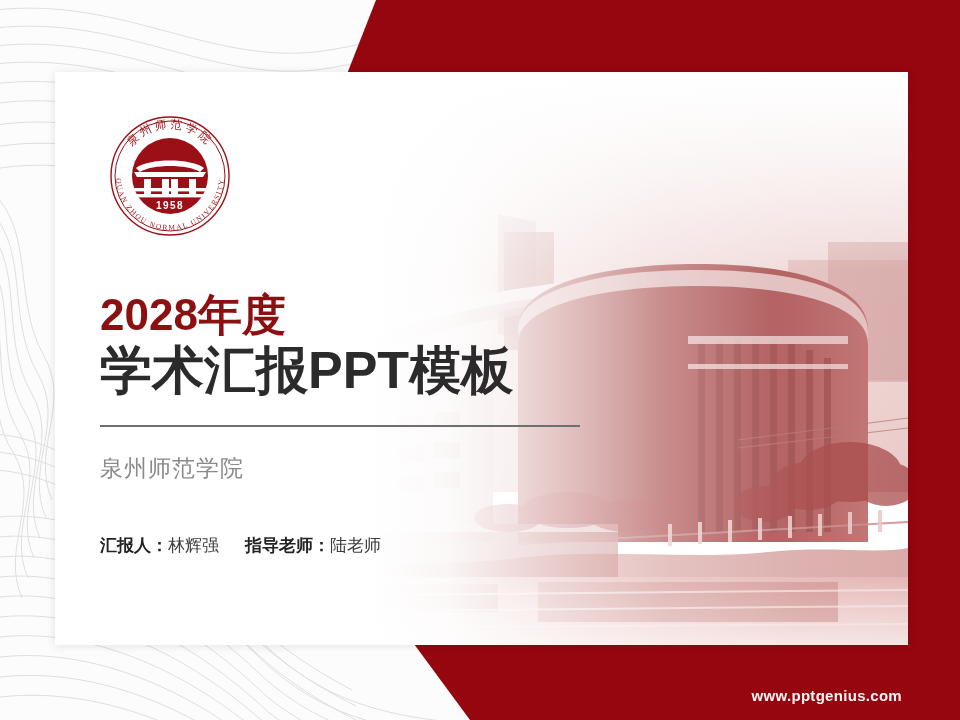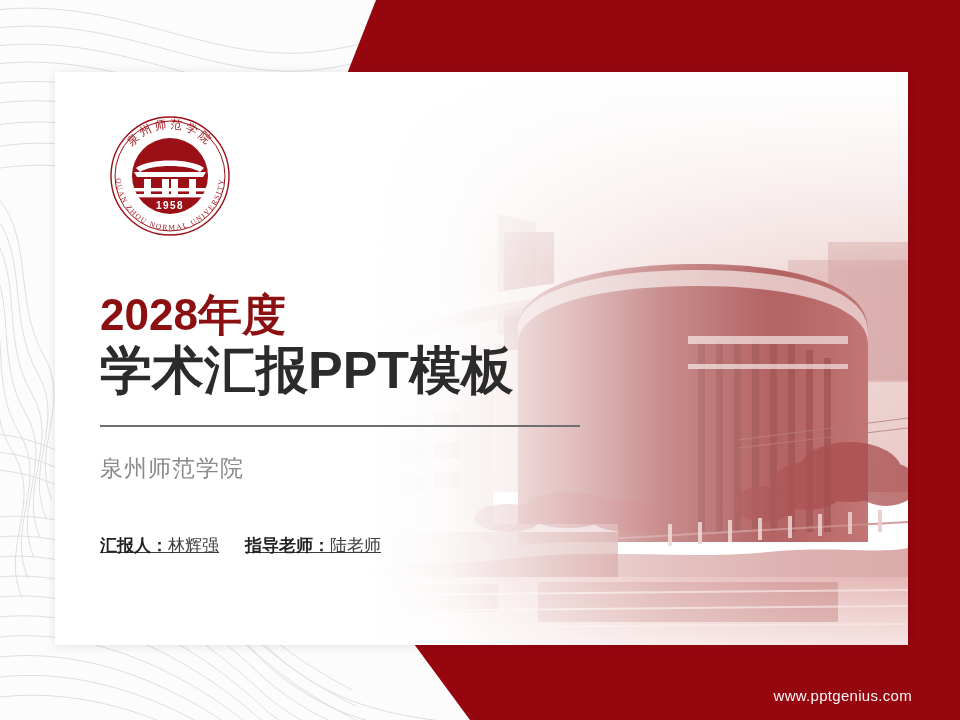--- a/index.html
+++ b/index.html
@@ -121,36 +121,36 @@
     color:#8a8a8a;
     margin-top:26px;
     letter-spacing:1px;
     white-space:nowrap;
   }
   .byline {
     margin-top:50px;
     font-size:17px;
     color:#3a3a3a;
     white-space:nowrap;
-    text-decoration:underline;
   }
   .byline .lbl { font-weight:bold; color:#222222; }
   .byline .val { font-weight:normal; color:#3d3d3d; }
   .byline .gap { display:inline-block; width:26px; }
 
   
   #watermark {
     position:absolute;
-    right:48px; bottom:16px;
+    right:58px; bottom:16px;
     z-index:9;
     color:#ffffff;
     font-size:15px;
     letter-spacing:.3px;
     opacity:.96;
     white-space:nowrap;
+    font-weight:bold;
   }
 </style>
 </head>
 <body>
 
 <div id="slide">
 
   <div class="bg-waves">
     <svg viewBox="0 0 960 720" xmlns="http://www.w3.org/2000/svg" aria-hidden="true">
       <rect x="0" y="0" width="960" height="720" fill="#fcfcfc"></rect>

